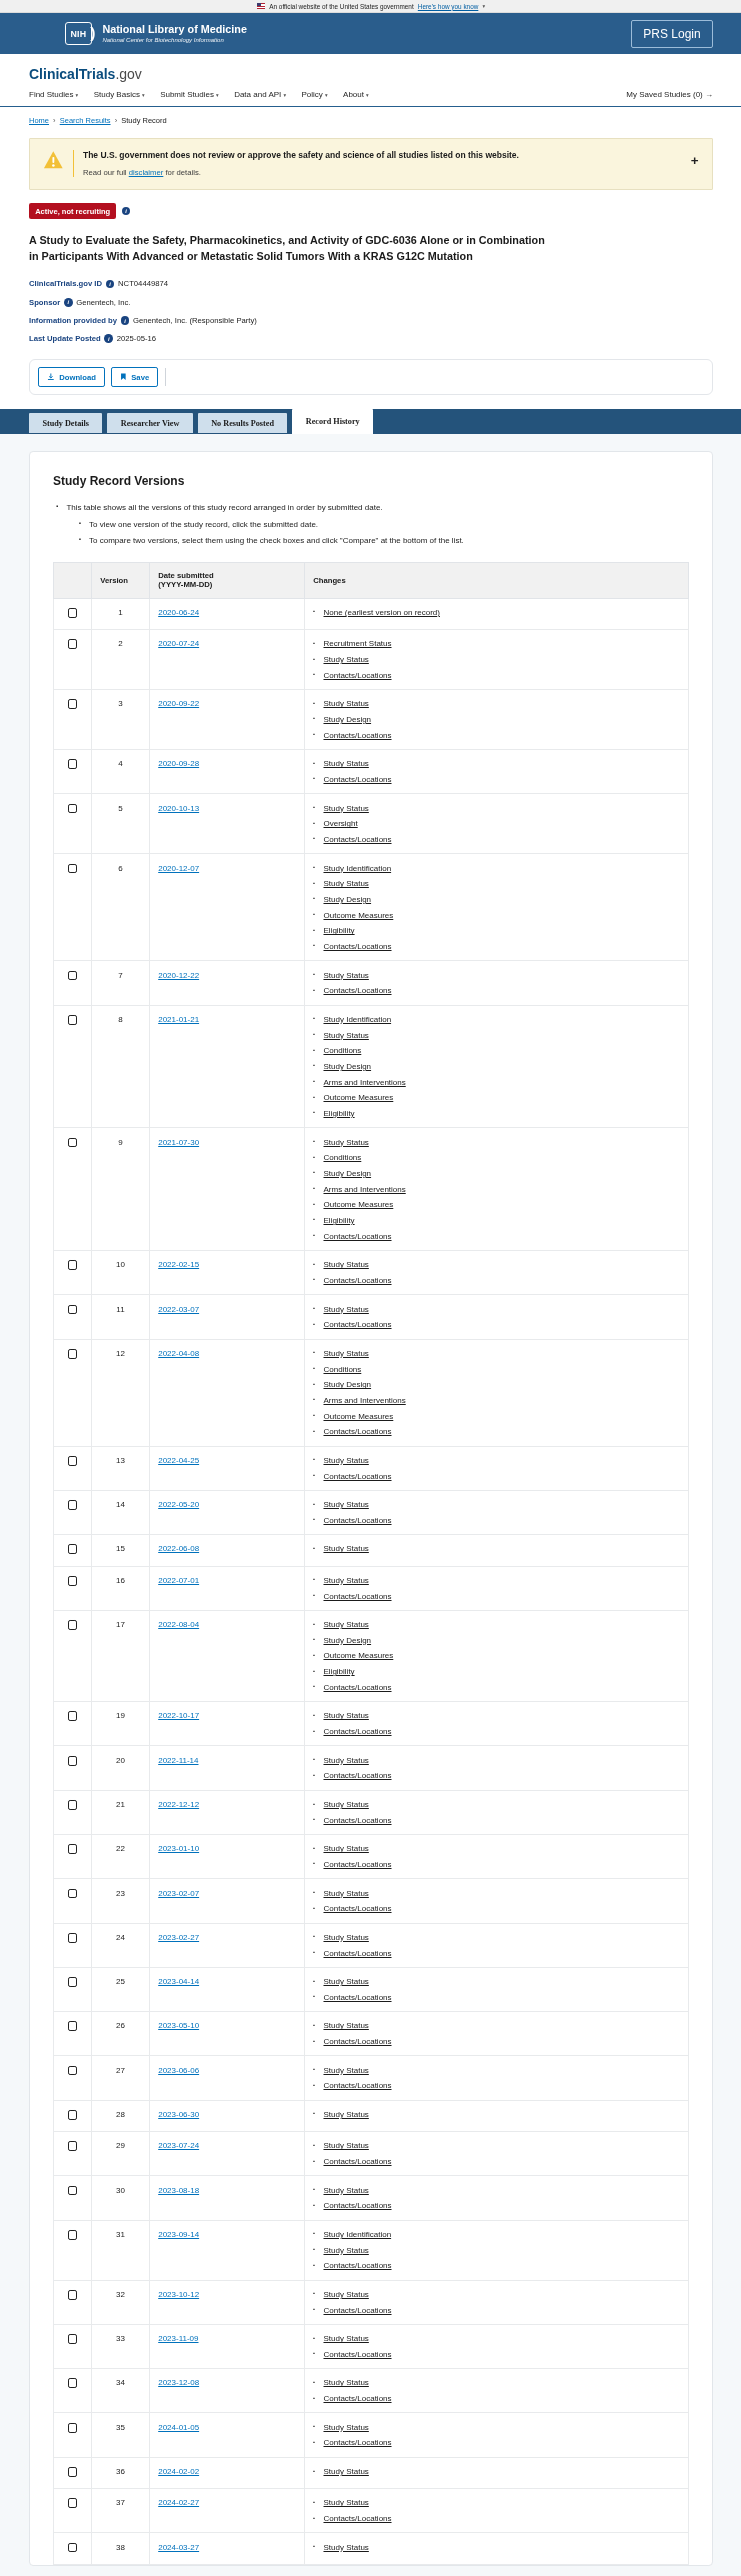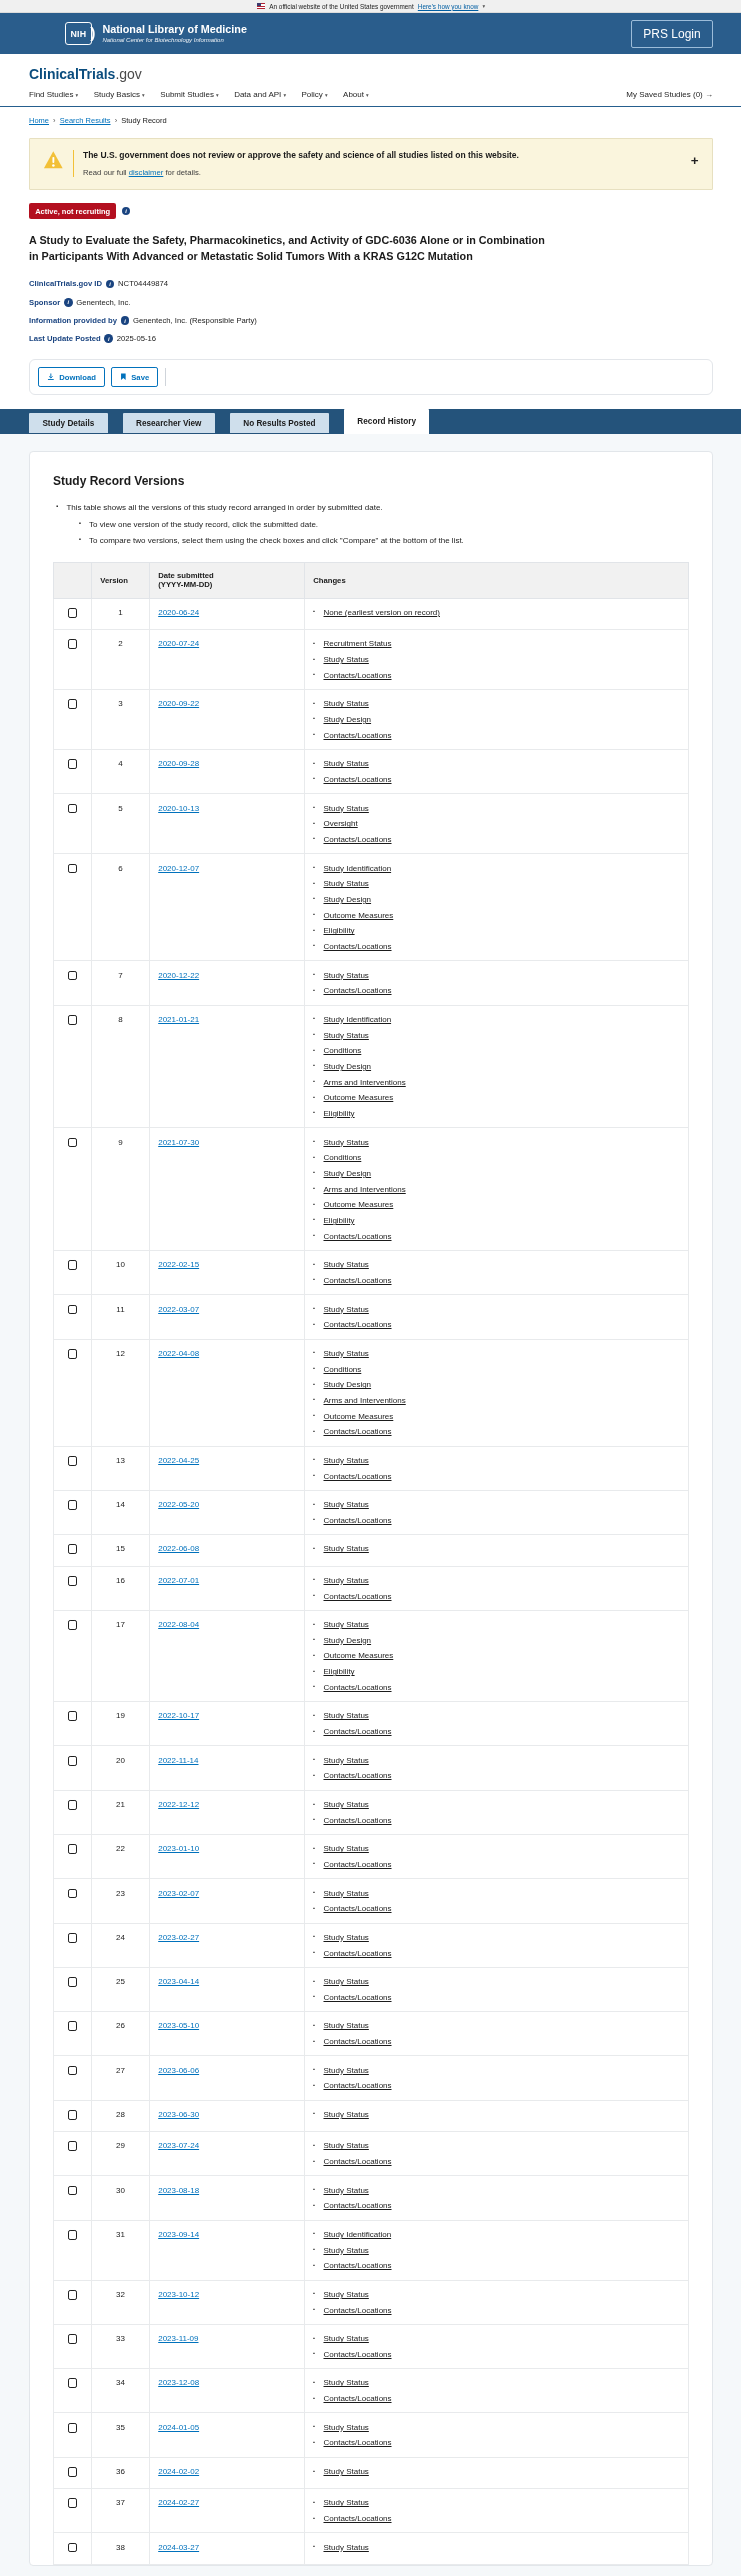--- a/index.html
+++ b/index.html
@@ -55,21 +55,21 @@
   .fields { padding:5.2px 29px 0 29px; }
   .field-row { margin-top:9.3px; display:flex; align-items:center; gap:3.6px; font-size:7.7px; }
   .field-label { color:#1a4480; font-weight:bold; }
 
   
   .actions-card { margin:15.5px 29px 0 29px; border:0.5px solid #e3e6ea; border-radius:6px; padding:7.2px 8.2px; display:flex; align-items:center; gap:6.2px; }
   .action-btn { display:inline-flex; align-items:center; gap:4.1px; border:1px solid #0071bc; color:#0071bc; background:#fff; font-size:7.7px; font-weight:bold; padding:4.6px 8.2px; border-radius:2.1px; cursor:pointer; }
   .action-sep { width:0.5px; height:17.5px; background:#cfd4da; }
 
   
-  .tab-band { margin-top:13.4px; background:#24537b; height:25px; display:flex; align-items:flex-end; padding:0 29px; gap:15px; }
+  .tab-band { margin-top:13.4px; background:#24537b; height:25px; display:flex; align-items:flex-end; padding:0 29px; gap:5px;font-family:Liberation Serif, serif; }
   .tab { background:#cfdfec; color:#1b1b1b; font-size:8.2px; font-weight:600; padding:0 13.4px; height:20.6px; display:flex; align-items:center; border-radius:1px 1px 0 0; cursor:pointer; border-bottom:1px solid #24537b;}
   .tab.active { background:#fff; height:25px; font-weight:bold; border-bottom:none; }
 
   
   .content-section { background:#f5f8fa; padding:17.5px 29px 30px 29px; }
   .card { background:#fff; border:0.5px solid #e2e6ea; border-radius:4.1px; padding:21.6px 23px 0 23px; }
   .card h2 { font-size:12px; font-weight:bold; }
   .notes { margin:15.5px 0 17.5px 3.1px; font-size:8px; }
   .notes ul { list-style:none; }
   .notes li { position:relative; padding-left:10.3px; margin-top:7.2px; }

